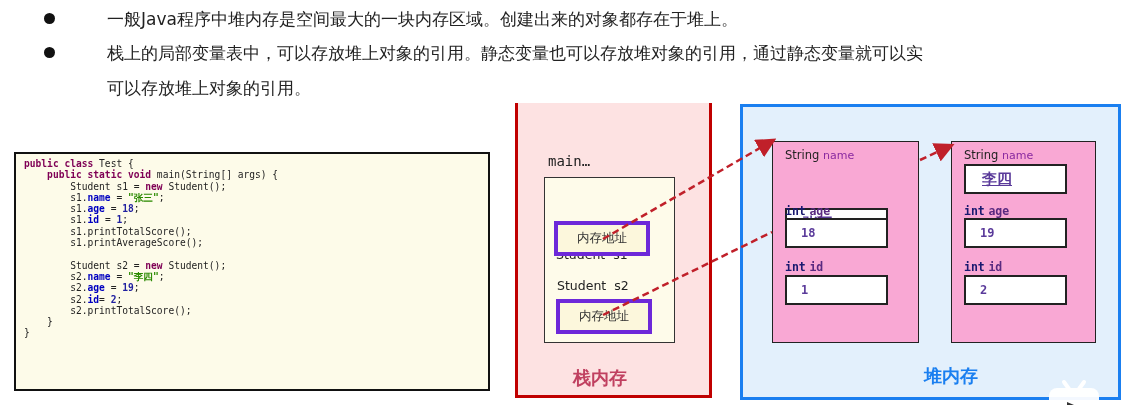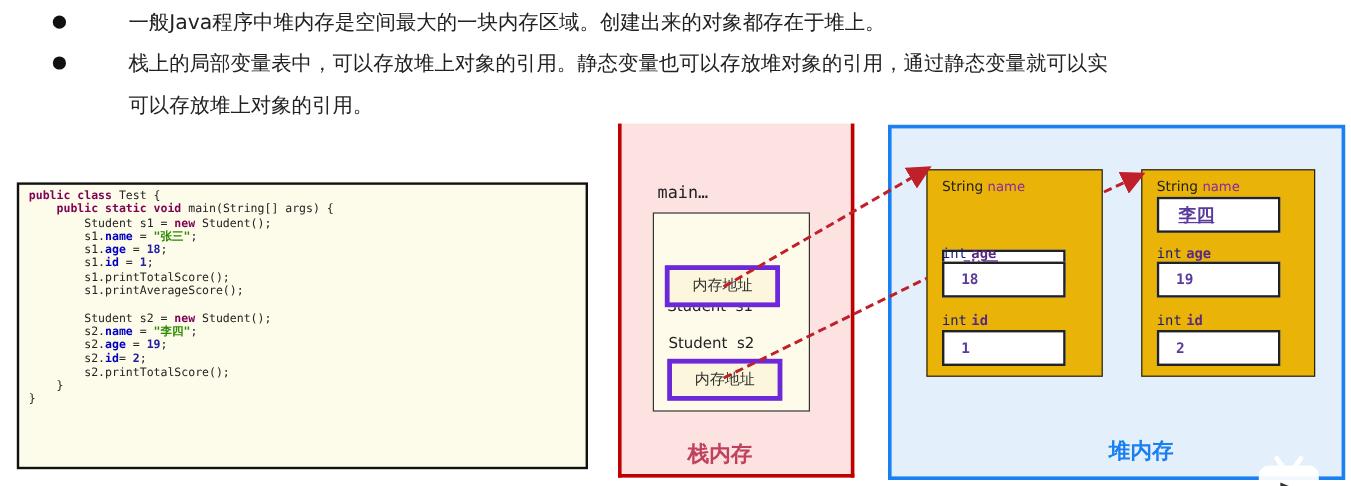--- a/index.html
+++ b/index.html
@@ -29,25 +29,25 @@
       background: #fefbea; border: 1px solid #333; }
     .var-label { position: absolute; font-size: 12.5px; color: #222; white-space: pre; }
     .addr-box { position: absolute; width: 96px; height: 35px; background: #fcf7dc;
       border: 4px solid #6d28d9; font-size: 12.5px; color: #333; display: flex; align-items: center; justify-content: center; }
     .stack-label { position: absolute; left: 573px; top: 366px; font-size: 18px; font-weight: bold; color: #c04060; }
 
     
     .heap { position: absolute; left: 740px; top: 104px; width: 381px; height: 296px;
       background: #e3f0fc; border: 3px solid #1a7ff0; }
     .heap-label { position: absolute; left: 924px; top: 364px; font-size: 18px; font-weight: bold; color: #1a7ff0; }
-    .obj { position: absolute; width: 147px; height: 173px; background: #eab308; border: 1px solid #222; }
+    .obj { position: absolute; width: 147px; height: 202px; background: #f9a8d4; border: 1px solid #222; }
     .field-label { position: absolute; font-size: 11.5px; white-space: pre; }
     .field-label .t-str { color: #222; font-family: "DejaVu Sans", sans-serif; }
     .field-label .t-name { color: #8a2aa0; font-family: "DejaVu Sans", sans-serif; font-size: 11px; }
-    .field-label .t-int { color: #1a1a70; font-family: "DejaVu Sans Mono", monospace; font-weight: normal; text-align: center; }
+    .field-label .t-int { color: #1a1a70; font-family: "DejaVu Sans Mono", monospace; font-weight: bold; text-align: center; }
     .field-label .t-fld { color: #5a2a80; font-family: "DejaVu Sans Mono", monospace; font-weight: bold; }
     .val-box { position: absolute; width: 103px; height: 30px; border: 2px solid #222; background: #fff;
       display: flex; align-items: center; padding-left: 14px; color: #5a3a9a; font-weight: bold; }
     .val-box.cn { font-size: 15px; padding-left: 16px; }
     .val-box.n { font-family: "DejaVu Sans Mono", monospace; font-size: 12px; }
 
     svg.arrows { position: absolute; left: 0; top: 0; width: 1126px; height: 405px; pointer-events: none; }
 
     .corner-icon { position: absolute; left: 1047px; top: 378px; width: 54px; height: 30px; }
   </style>

